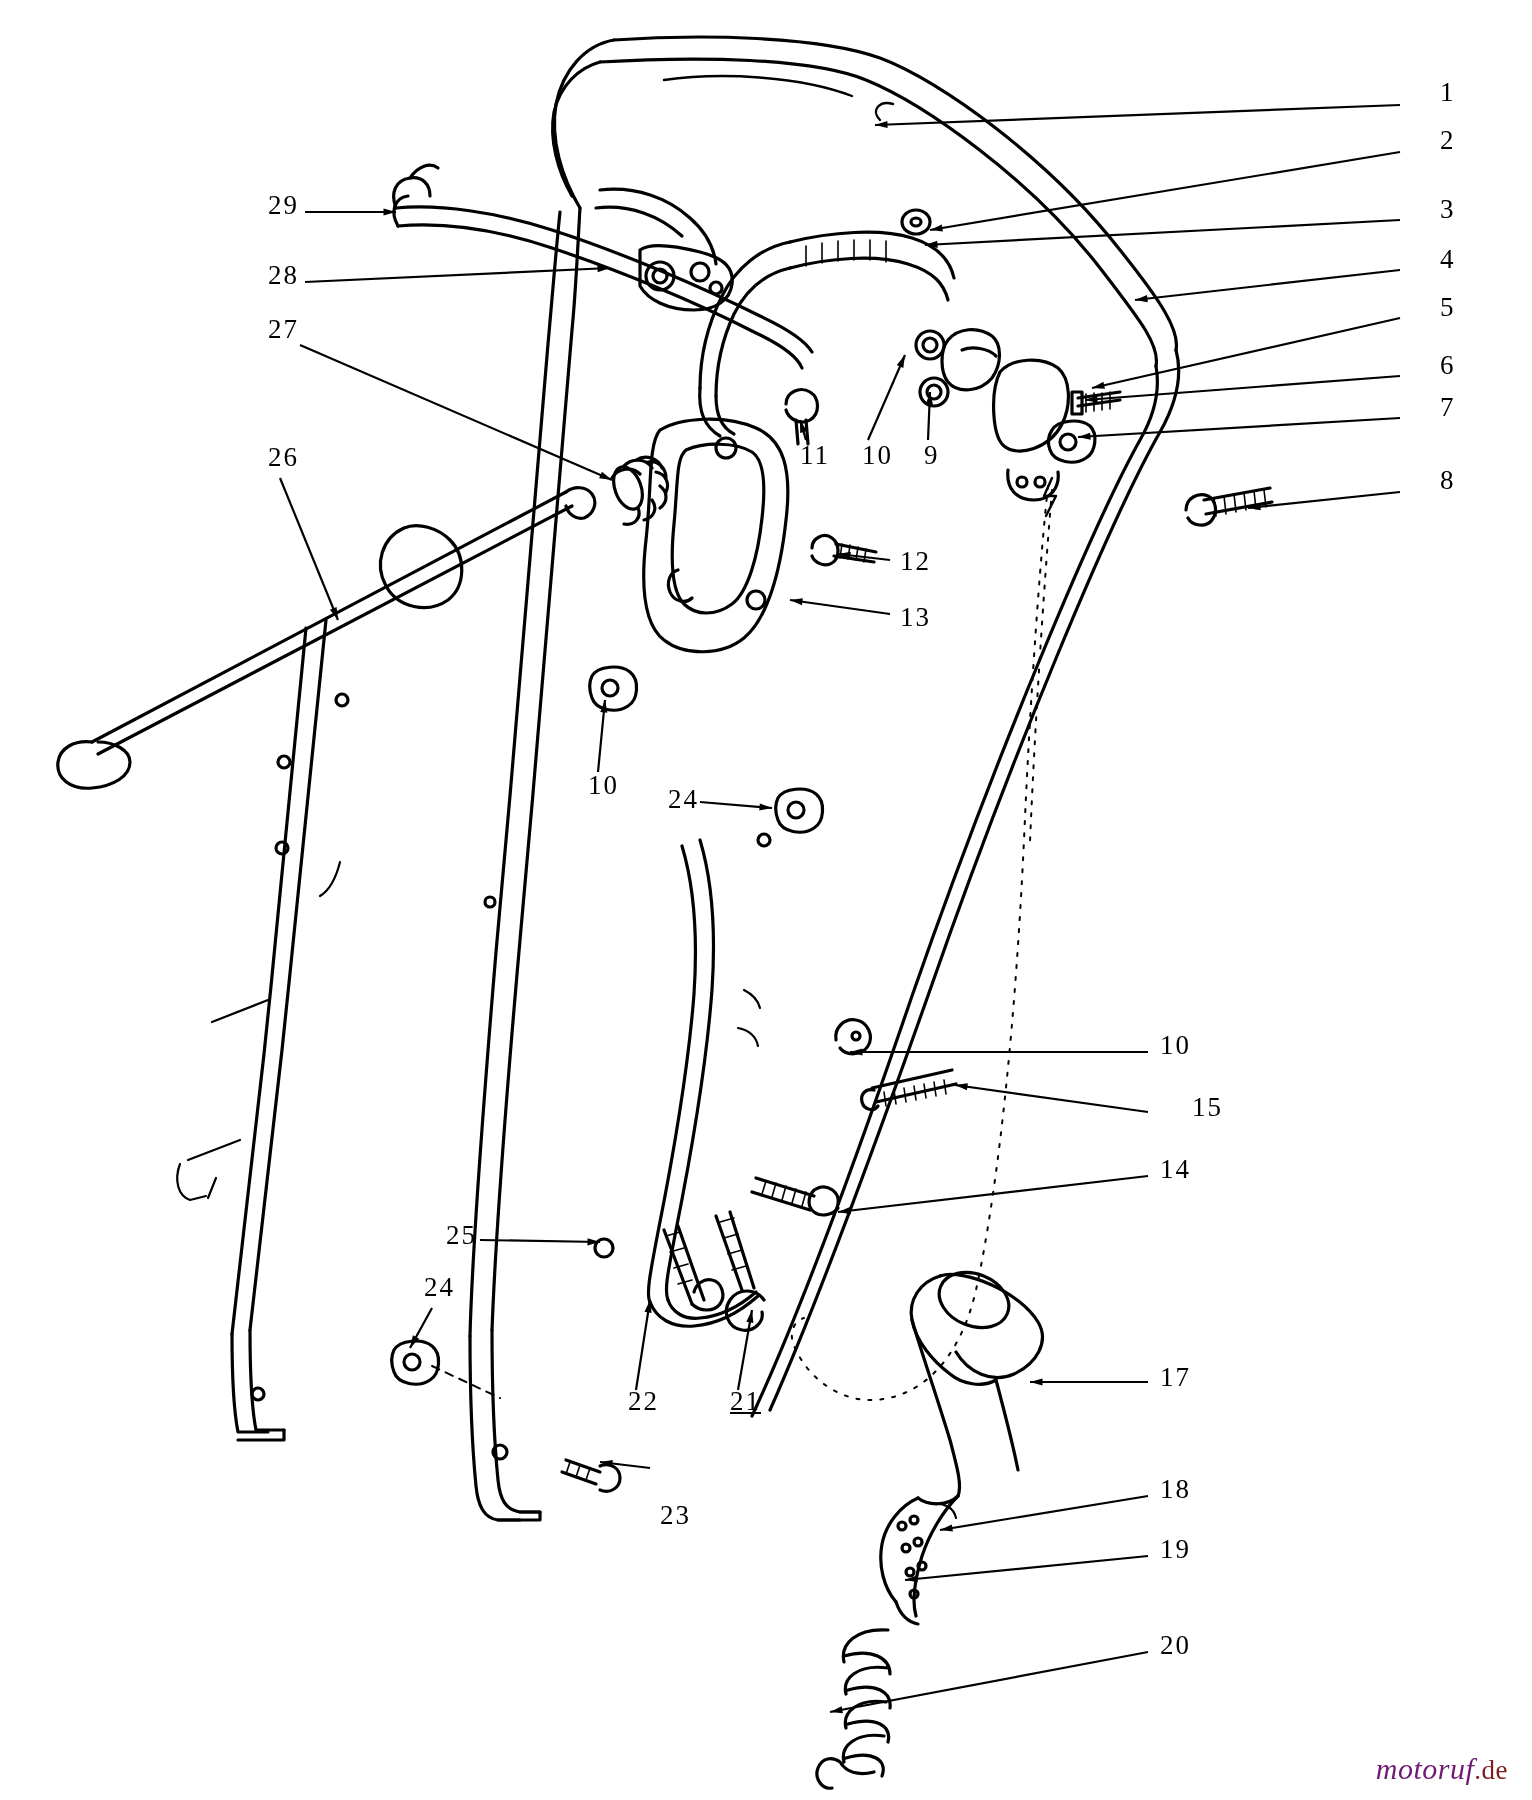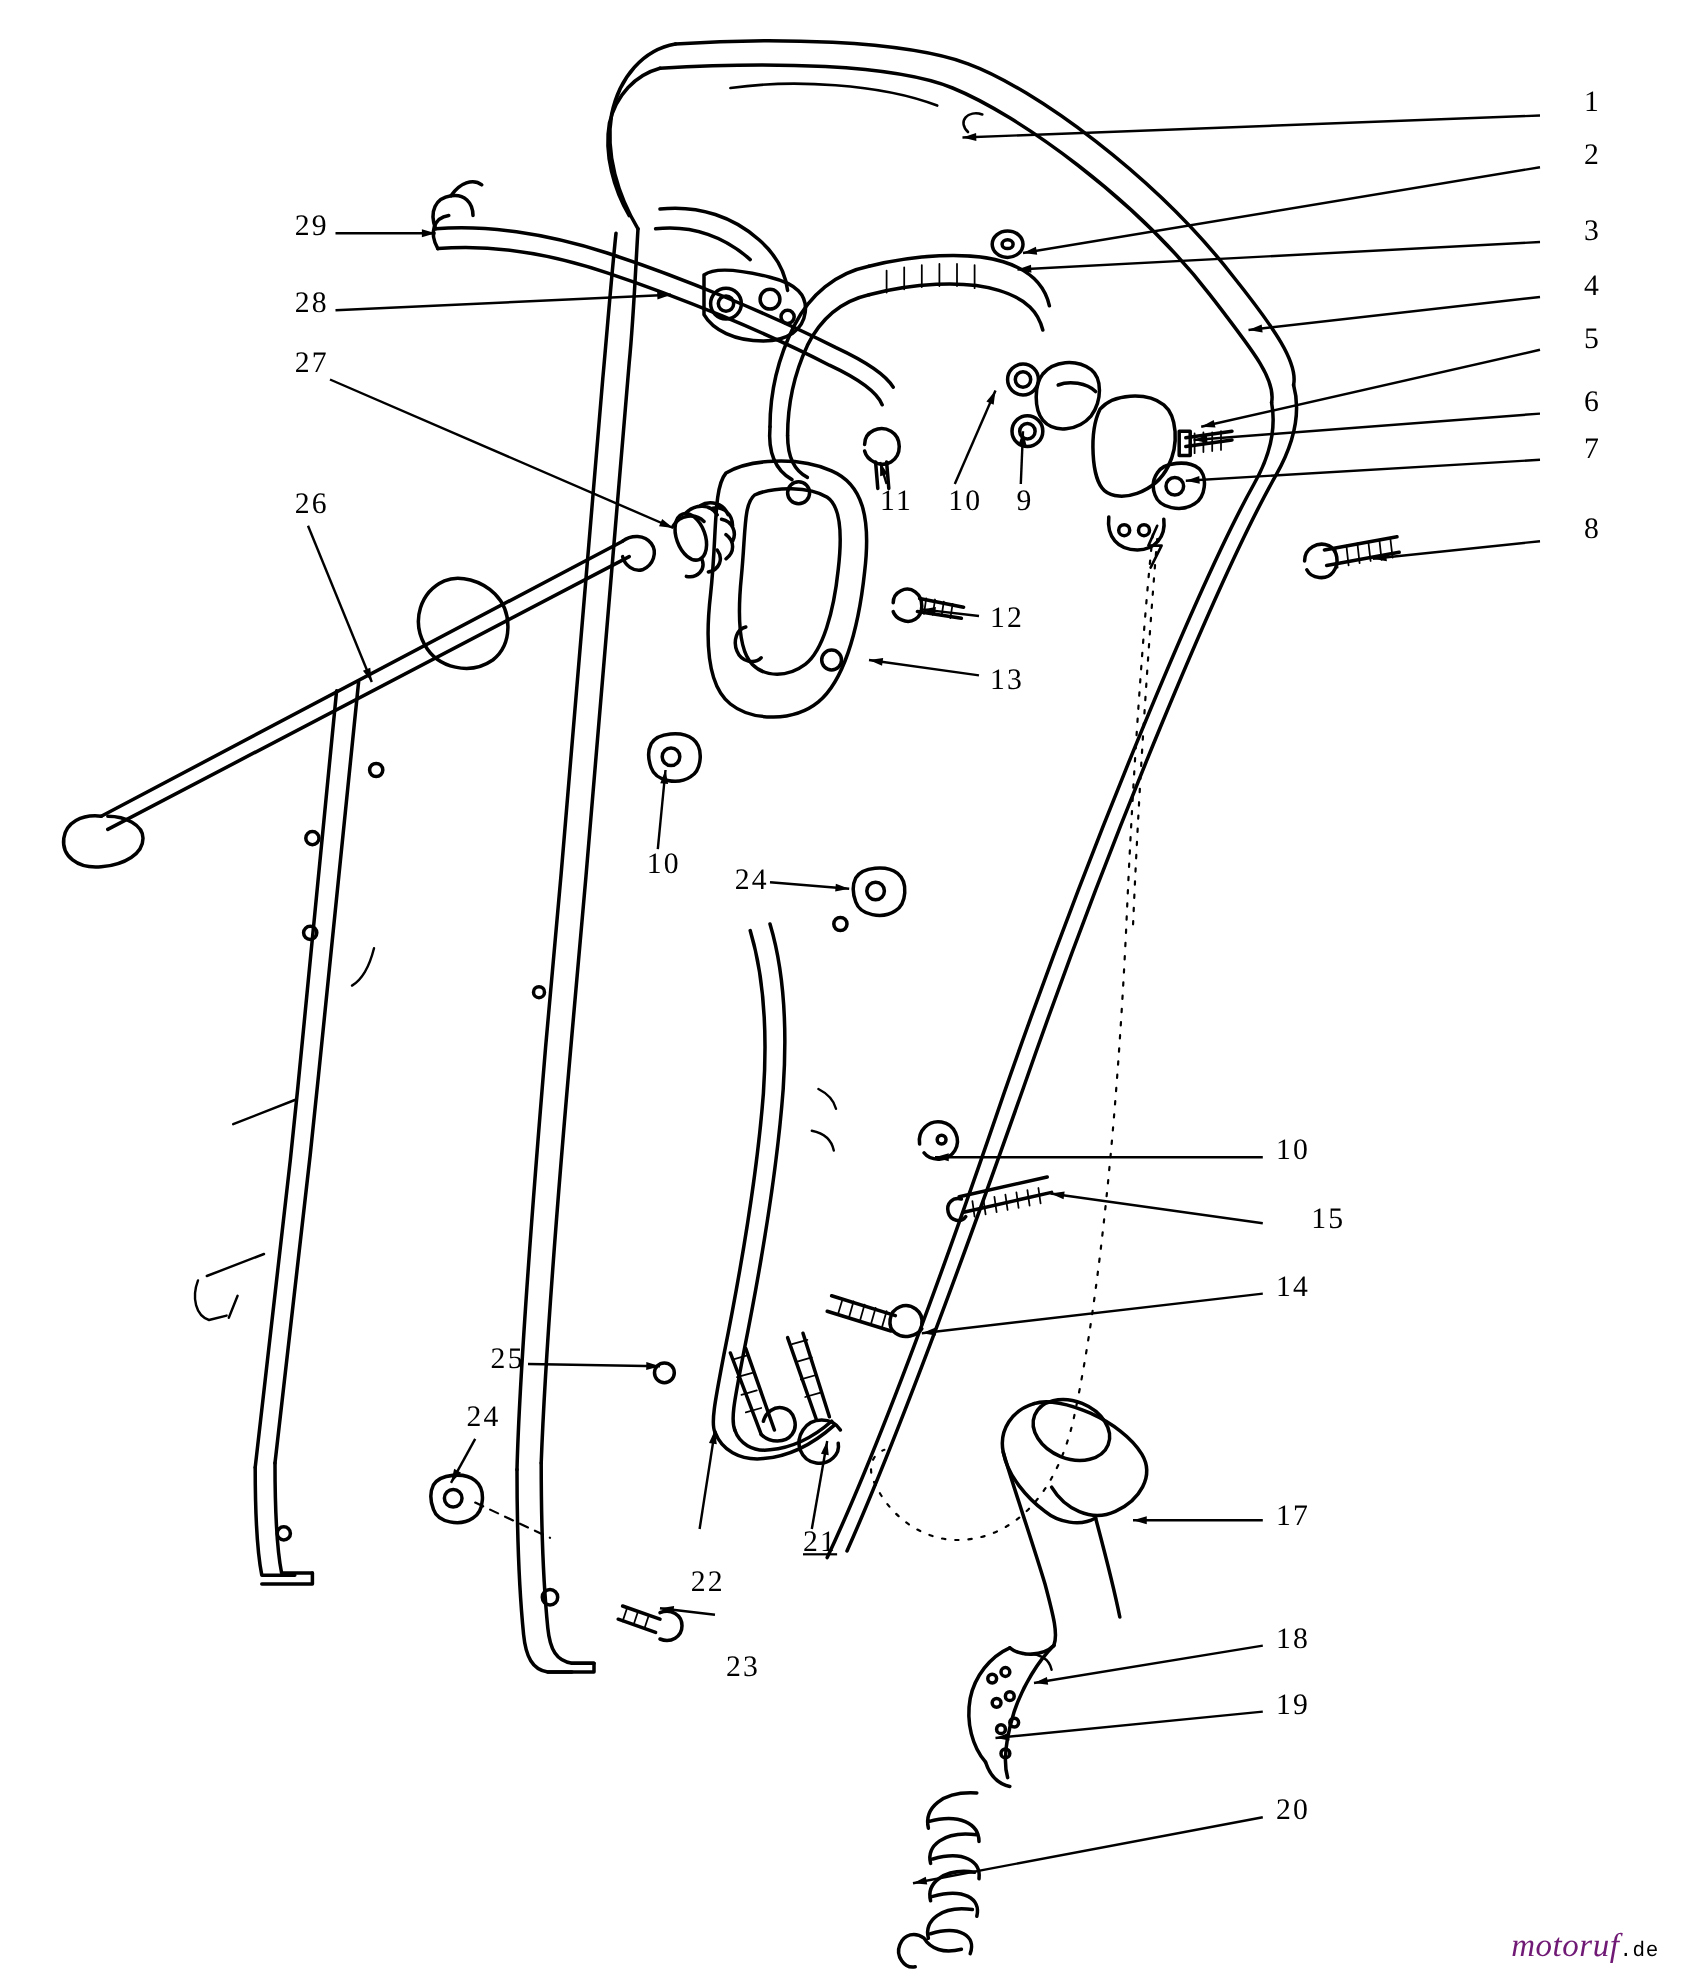--- a/index.html
+++ b/index.html
@@ -35,21 +35,21 @@
     position: absolute;
     right: 24px;
     bottom: 14px;
     font-family: "Liberation Serif", serif;
     font-size: 30px;
     font-style: italic;
     color: #9aa3b5;
     letter-spacing: 0.5px;
   }
   .watermark .wm-main { color: #701a75; }
-  .watermark .wm-de { color: #000000; font-size: 19px; font-style: normal; font-family: Liberation Mono, monospace; }
+  .watermark .wm-de { color: #7f1d1d; font-size: 27px; font-style: normal; }
 </style>
 </head>
 <body>
 
 <div id="page">
 
   <svg id="diagram-svg" viewBox="0 0 1532 1800">
     <g fill="none" stroke="#000000" stroke-width="3.2" stroke-linecap="round" stroke-linejoin="round">
 
       <path d="M614 40 C700 34 820 36 880 58 C940 80 1050 160 1120 250 C1160 300 1180 330 1176 350"></path>
@@ -315,21 +315,21 @@
       <div class="callout" style="left: 900px; top: 546px;">12</div>
       <div class="callout" style="left: 900px; top: 602px;">13</div>
       <div class="callout" style="left: 1160px; top: 1030px;">10</div>
       <div class="callout" style="left: 1192px; top: 1092px;">15</div>
       <div class="callout" style="left: 1160px; top: 1154px;">14</div>
       <div class="callout" style="left: 1160px; top: 1362px;">17</div>
       <div class="callout" style="left: 1160px; top: 1474px;">18</div>
       <div class="callout" style="left: 1160px; top: 1534px; text-align: right;">19</div>
       <div class="callout" style="left: 1160px; top: 1630px;">20</div>
       <div class="callout" style="left: 730px; top: 1386px; text-decoration: underline;">21</div>
-      <div class="callout" style="left: 628px; top: 1422px;">22</div>
+      <div class="callout" style="left: 628px; top: 1386px;">22</div>
       <div class="callout" style="left: 660px; top: 1452px; margin-top: 48px;">23</div>
       <div class="callout" style="left: 668px; top: 784px;">24</div>
       <div class="callout" style="left: 424px; top: 1272px;">24</div>
       <div class="callout" style="left: 446px; top: 1220px;">25</div>
       <div class="callout" style="left: 268px; top: 442px;">26</div>
       <div class="callout" style="left: 268px; top: 314px;">27</div>
       <div class="callout" style="left: 268px; top: 260px;">28</div>
       <div class="callout" style="left: 268px; top: 190px;">29</div>
       <div class="callout" style="left: 588px; top: 770px;">10</div>
     </div>

